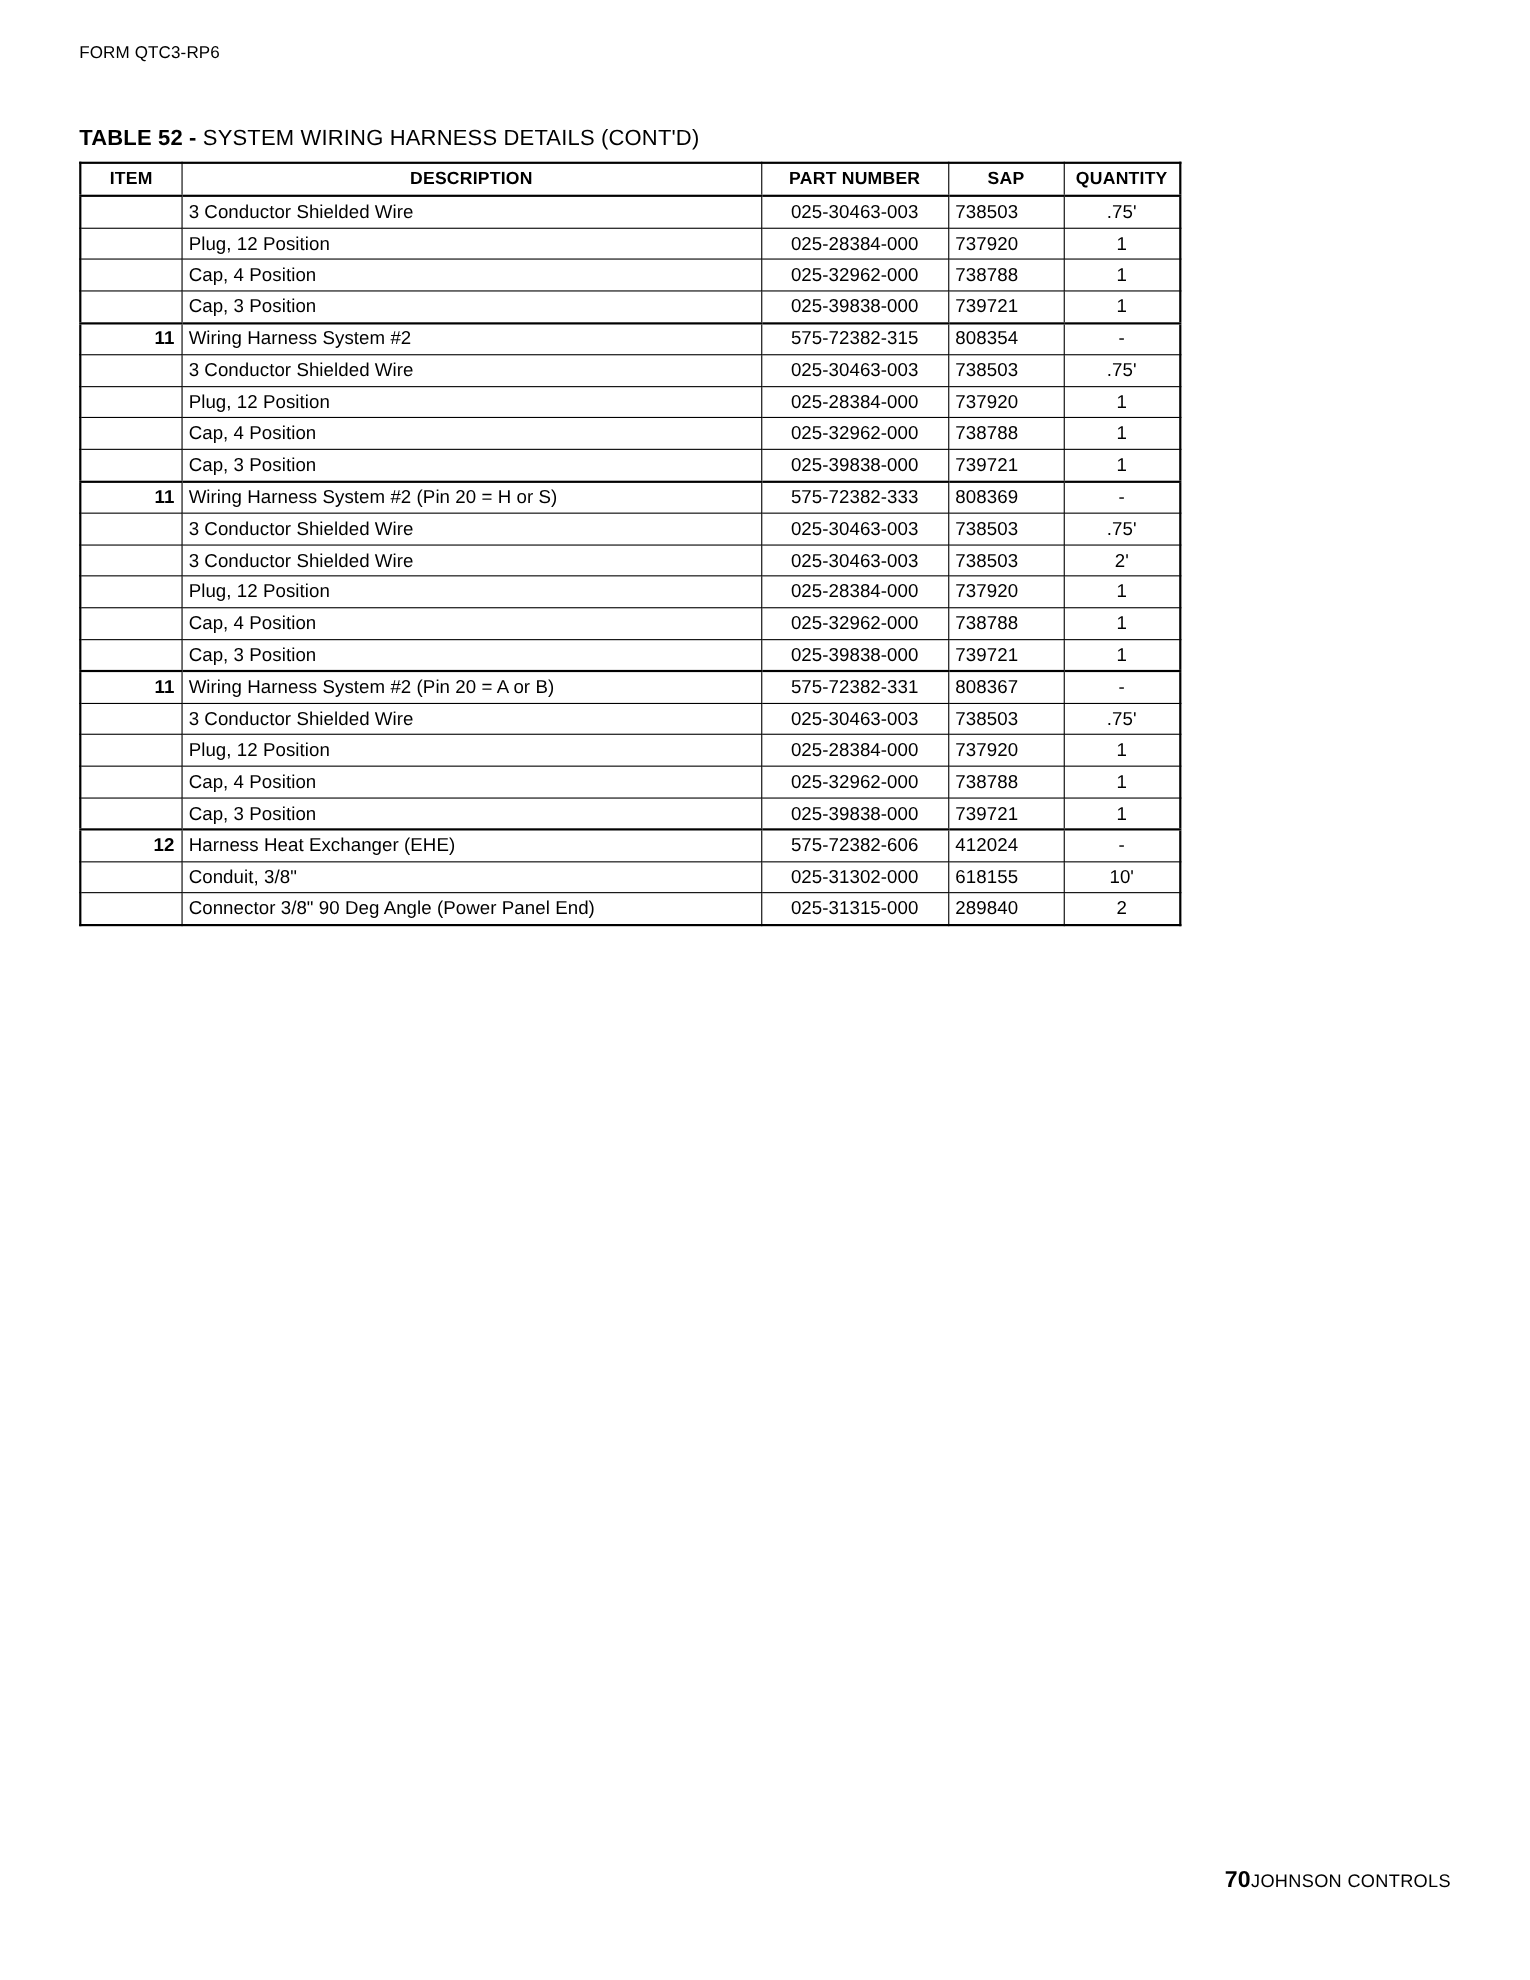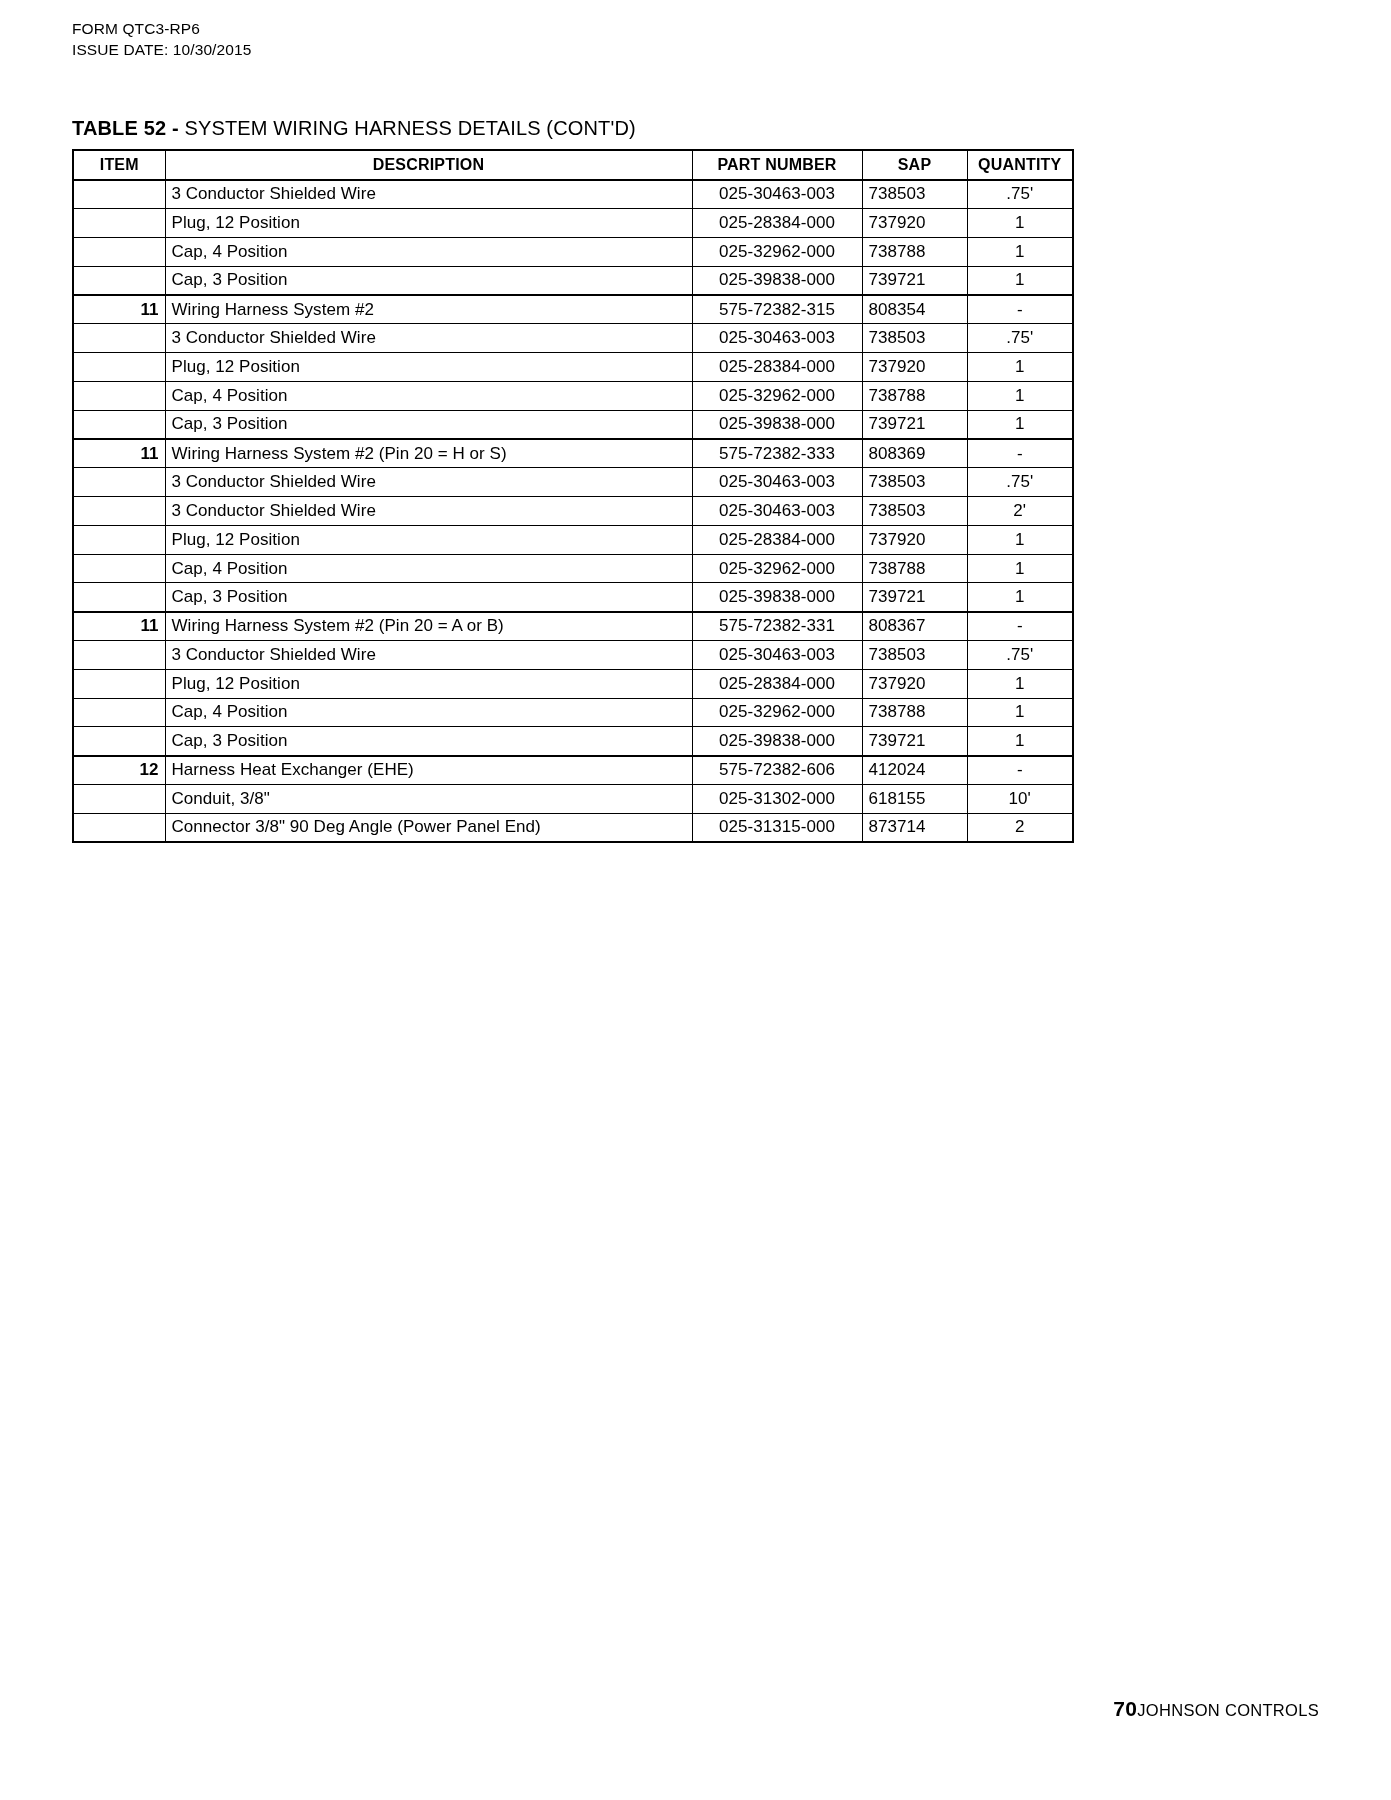--- a/index.html
+++ b/index.html
@@ -12,21 +12,21 @@
     width: 1391px;
     height: 1800px;
     font-family: "Liberation Sans", sans-serif;
     color: #000000;
     position: relative;
   }
   .page {
     position: relative;
     width: 1391px;
     height: 1800px;
-    padding: 18px 72px 0 72px;
+    padding: 38px 72px 0 72px;
   }
 
   
   .doc-header {
     font-size: 15.5px;
     line-height: 1.38;
     letter-spacing: 0.1px;
     color: #000;
   }
   .doc-header div { white-space: pre; }
@@ -104,21 +104,20 @@
     letter-spacing: 0.3px;
   }
 </style>
 </head>
 <body>
 
 <div class="page">
 
   <div class="doc-header">
     <div>FORM QTC3-RP6</div>
-    <div>ISSUE DATE: 10/30/2015</div>
   </div>
 
   <div class="table-caption"><span class="cap-strong">TABLE 52 - </span><span>SYSTEM WIRING HARNESS DETAILS (CONT'D)</span></div>
 
   <table class="parts">
     <colgroup>
       <col class="c-item">
         <col class="c-desc">
         <col class="c-part">
         <col class="c-sap">
@@ -285,21 +284,21 @@
           <td class="item"></td>
           <td class="desc">Conduit, 3/8"</td>
           <td class="part">025-31302-000</td>
           <td class="sap">618155</td>
           <td class="qty">10'</td>
         </tr>
         <tr>
           <td class="item"></td>
           <td class="desc">Connector 3/8" 90 Deg Angle (Power Panel End)</td>
           <td class="part">025-31315-000</td>
-          <td class="sap">873714</td>
+          <td class="sap">289840</td>
           <td class="qty">2</td>
         </tr>
       </tbody>
   </table>
 
   <div class="doc-footer">
     <div class="page-number">70</div>
     <div class="company">JOHNSON CONTROLS</div>
   </div>
 

